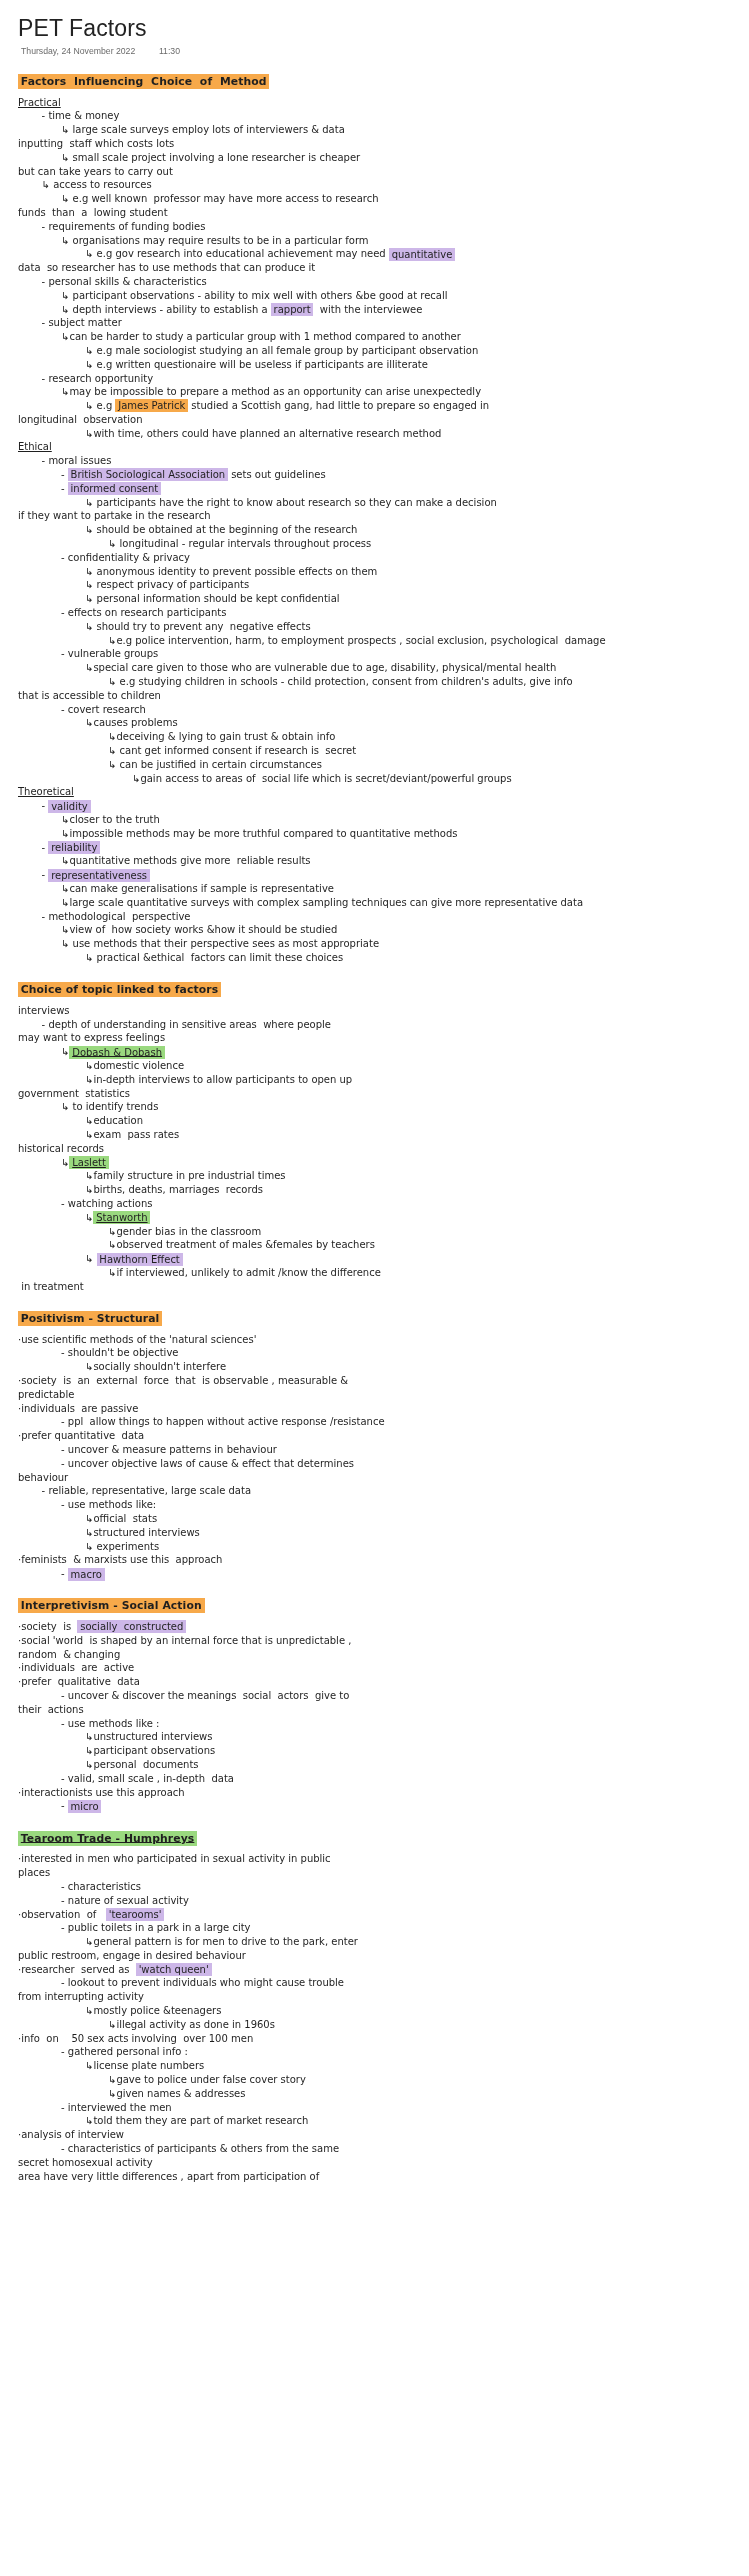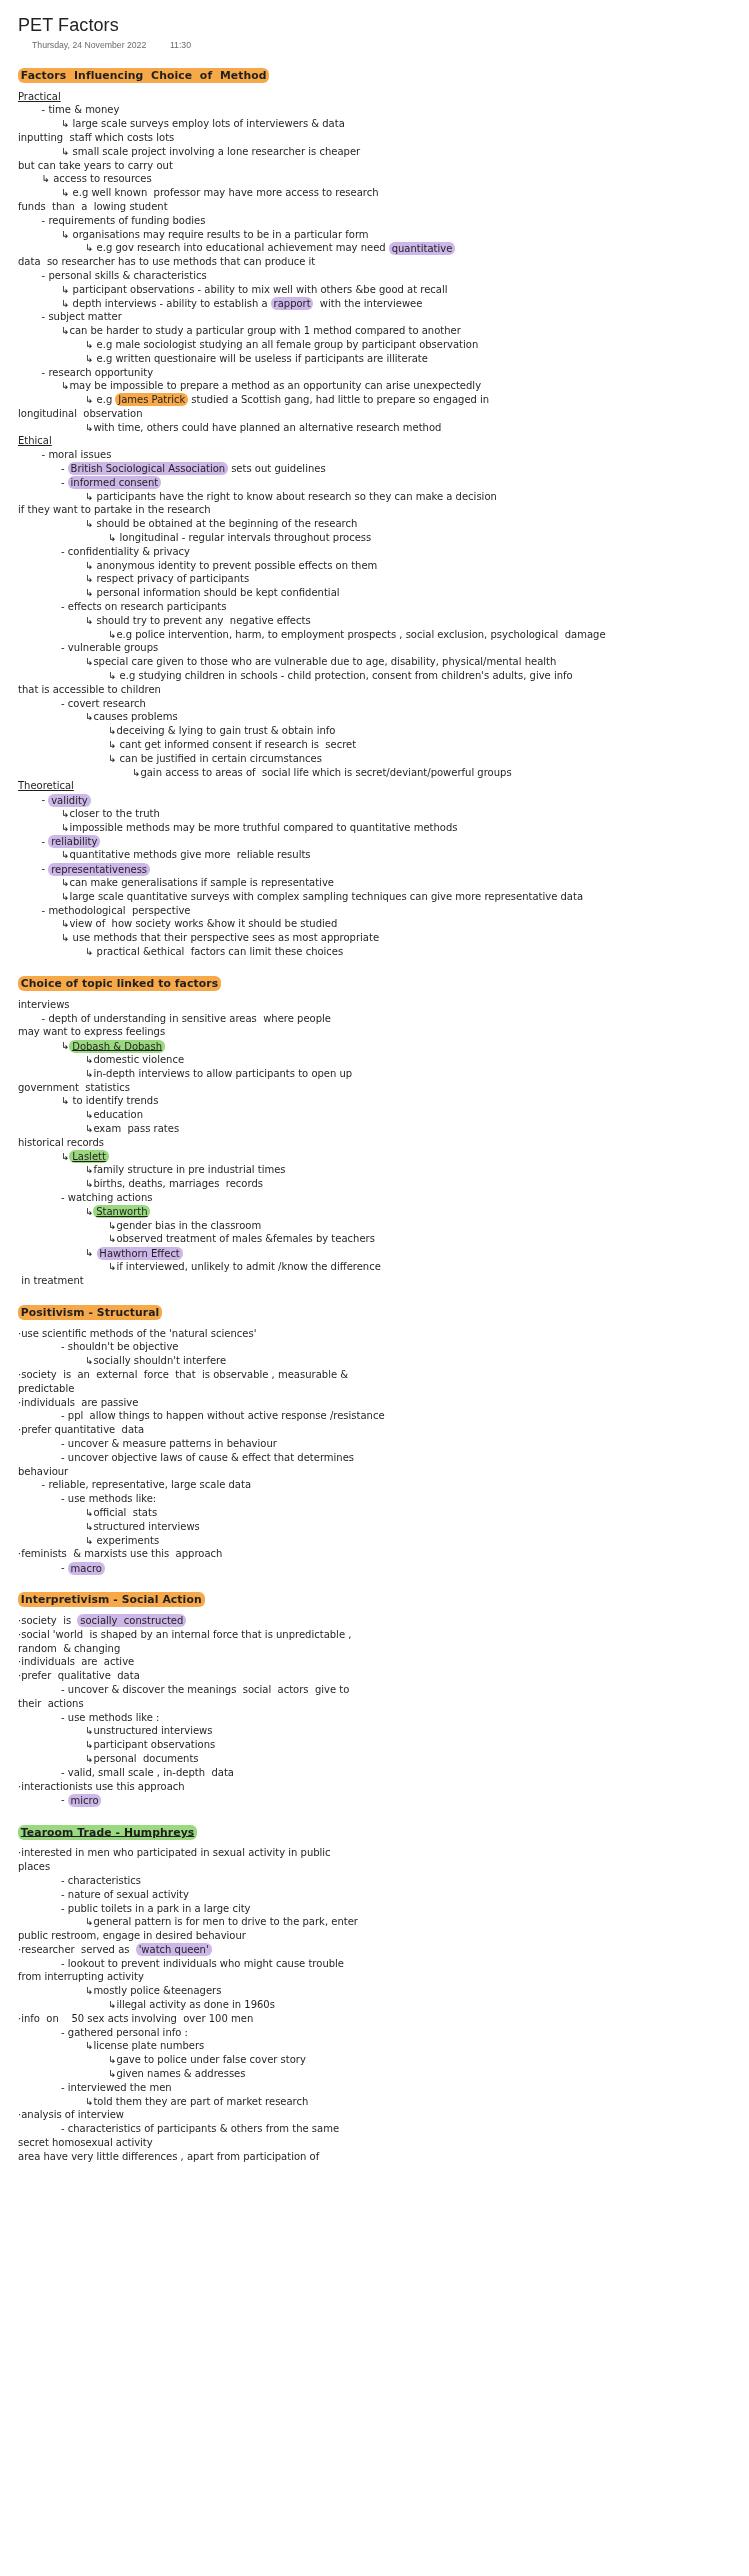--- a/index.html
+++ b/index.html
@@ -14,31 +14,31 @@
     color: #1a1a1a;
   }
   .page {
     position: relative;
     width: 749px;
     min-height: 2576px;
     padding: 15.3px 18px 28px 18px;
     box-sizing: border-box;
   }
   .doc-title {
-    font-size: 18px;
+    font-size: 23px;
     font-weight: 400;
     color: #222;
     letter-spacing: 0.1px;
     margin: 0 0 4.2px 0;
     font-family: "Liberation Sans", sans-serif;
   }
   .doc-meta {
     font-size: 8.7px;
     color: #6b6b6b;
-    margin: 0 0 18px 14px;
+    margin: 0 0 18px 3px;
     font-family: "Liberation Sans", sans-serif;
     display: flex;
     gap: 23.6px;
   }
   .notes {
     font-family: "DejaVu Sans", sans-serif;
     font-size: 10px;
     line-height: 1.38;
     color: #1f1f1f;
   }
@@ -50,21 +50,21 @@
   
   .i0 { padding-left: 0px; }
   .i1 { padding-left: 23.6px; }
   .i2 { padding-left: 43px; }
   .i3 { padding-left: 67px; }
   .i4 { padding-left: 90px; }
   .i5 { padding-left: 114px; }
 
   .hl {
     padding: 0.7px 2.8px 1.4px 2.8px;
-    border-radius: 6px;
+    border-radius: 0;
     display: inline;
     margin-top: 8px;
   }
   .hl-orange { background: #f7a94a; }
   .hl-purple { background: #cdb7e8; }
   .hl-green  { background: #9ad97f; text-decoration: underline; }
 
   .underline { text-decoration: underline; text-underline-offset: 1.4px; }
   .spacer-sm { height: 6.2px; }
   .spacer-lg { height: 18px; }
@@ -215,20 +215,21 @@
       <div class="line i2">- valid, small scale , in-depth  data</div>
       <div class="line i0">·interactionists use this approach</div>
       <div class="line i2">- <span class="hl hl-purple">micro</span></div>
       <div class="spacer-lg"></div>
       <div class="line i0 sec-head"><span class="hl hl-green">Tearoom Trade - Humphreys</span></div>
       <div class="spacer-sm"></div>
       <div class="line i0">·interested in men who participated in sexual activity in public</div>
       <div class="line i0">places</div>
       <div class="line i2">- characteristics</div>
       <div class="line i2">- nature of sexual activity</div>
+      <div class="line i0">·observation  of   <span class="hl hl-purple">'tearooms'</span></div>
       <div class="line i2">- public toilets in a park in a large city</div>
       <div class="line i3">↳general pattern is for men to drive to the park, enter</div>
       <div class="line i0">public restroom, engage in desired behaviour</div>
       <div class="line i0">·researcher  served as  <span class="hl hl-purple">'watch queen'</span></div>
       <div class="line i2">- lookout to prevent individuals who might cause trouble</div>
       <div class="line i0">from interrupting activity</div>
       <div class="line i3">↳mostly police &amp;teenagers</div>
       <div class="line i4">↳illegal activity as done in 1960s</div>
       <div class="line i0">·info  on    50 sex acts involving  over 100 men</div>
       <div class="line i2">- gathered personal info :</div>

